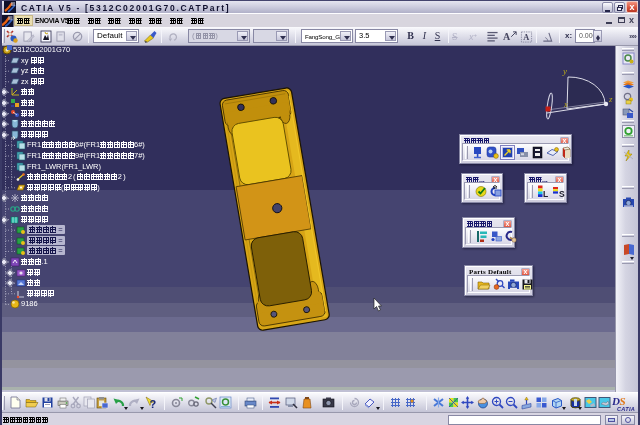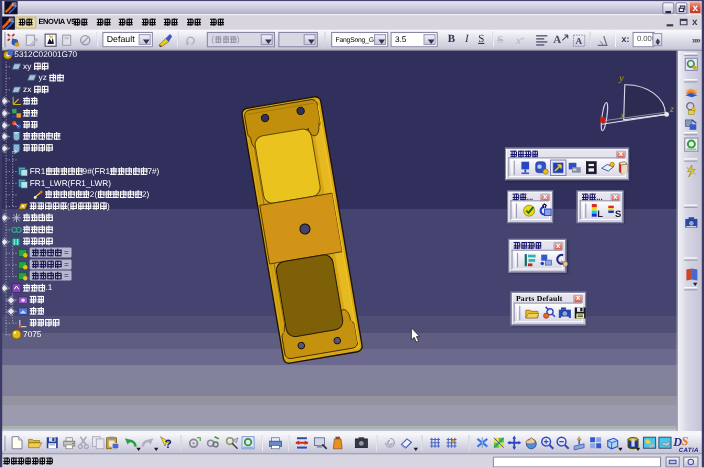--- a/index.html
+++ b/index.html
@@ -32,20 +32,21 @@
 <div class="abs" style="left:0;top:0;width:640px;height:1px;background:#44446e;z-index:90"></div>
 <div class="abs" style="left:0;top:0;width:2px;height:425px;background:#3a3a66;z-index:90"></div>
 <div class="abs" style="left:638px;top:0;width:2px;height:425px;background:#3a3a66;z-index:90"></div>
 <div class="abs" style="left:0;top:0;width:640px;height:14px;background:linear-gradient(180deg,#e9e9f3 0%,#cbcbdd 55%,#b0b0c8 100%);border-bottom:1px solid #fdfdff;">
 <svg class="abs" style="left:4px;top:1px" width="12" height="12" viewBox="0 0 12 12">
       <rect x="0" y="0" width="12" height="12" fill="#10102a"></rect>
       <path d="M1,10 Q5,7 8,2" stroke="#e86010" stroke-width="2.2" fill="none"></path>
       <path d="M4,11 Q8,8 11,4" stroke="#3060c0" stroke-width="1.6" fill="none"></path>
       <rect x="7" y="1" width="4" height="4" fill="#c8c8d8" opacity="0.55"></rect>
     </svg>
+<div class="abs" style="left:21px;top:3px;font-size:8.5px;font-weight:bold;color:#10102e;letter-spacing:1.7px;">CATIA V5 - [5312C02001G70.CATPart]</div>
 <div class="tbtn" style="left:602px;top:2px;width:11px;height:11px;">
       <div class="abs" style="left:2px;top:7px;width:5px;height:2px;background:#26264a;"></div>
     </div>
 <div class="tbtn" style="left:614px;top:2px;width:11px;height:11px;">
       <div class="abs" style="left:3px;top:1.5px;width:5px;height:4px;border:1px solid #26264a;border-top-width:1.5px;background:transparent;"></div>
       <div class="abs" style="left:1.5px;top:4px;width:5px;height:4px;border:1px solid #26264a;border-top-width:1.5px;background:#f0f0f8;"></div>
     </div>
 <div class="abs" style="left:626px;top:1px;width:12px;height:12px;background:linear-gradient(180deg,#f2927e,#d6503a 60%,#b83824);border:1px solid #f0c8c0;border-radius:2px;color:#fff;font-weight:bold;font-size:9px;line-height:10px;text-align:center;">x</div>
 <div class="abs" style="left:638px;top:2px;width:2px;height:12px;background:#2a9a34;"></div>
 </div>
@@ -243,21 +244,21 @@
       </g>
     </svg>
 <div class="trow" style="left:2px;top:-1.0px;"><span class="ticon"><svg width="10" height="10" viewBox="0 0 10 10">
           <circle cx="5" cy="5" r="4" fill="#c8a018" stroke="#604800"></circle>
           <circle cx="5" cy="5" r="1.5" fill="#f0e8c0"></circle>
           <rect x="5" y="0" width="5" height="5" fill="#4868c8"></rect>
         </svg></span><i>5312C02001G70</i></div>
 <div class="trow" style="left:10px;top:9.6px;"><span class="ticon"><svg width="10" height="10" viewBox="0 0 10 10">
           <path d="M1,7 L3,2 L9,2 L7,7 Z" fill="#a8c0d8" stroke="#3a5a7a" stroke-width="0.7"></path>
         </svg></span><i>xy&nbsp;</i><b class="k7"></b><b class="k7"></b></div>
-<div class="trow" style="left:24px;top:20.2px;"><span class="ticon"><svg width="10" height="10" viewBox="0 0 10 10">
+<div class="trow" style="left:10px;top:20.2px;"><span class="ticon"><svg width="10" height="10" viewBox="0 0 10 10">
           <path d="M1,7 L3,2 L9,2 L7,7 Z" fill="#a8c0d8" stroke="#3a5a7a" stroke-width="0.7"></path>
         </svg></span><i>yz&nbsp;</i><b class="k7"></b><b class="k7"></b></div>
 <div class="trow" style="left:10px;top:30.8px;"><span class="ticon"><svg width="10" height="10" viewBox="0 0 10 10">
           <path d="M1,7 L3,2 L9,2 L7,7 Z" fill="#a8c0d8" stroke="#3a5a7a" stroke-width="0.7"></path>
         </svg></span><i>zx&nbsp;</i><b class="k7"></b><b class="k7"></b></div>
 <div class="trow" style="left:10px;top:41.4px;"><span class="ticon"><svg width="10" height="10" viewBox="0 0 10 10">
           <path d="M2,8 L2,1 M2,8 L9,8 M2,8 L7,3" stroke="#c8b020" stroke-width="1"></path>
           <path d="M2,1 L1,3 L3,3 Z" fill="#30a030"></path>
         </svg></span><b class="k7"></b><b class="k7"></b></div>
 <div class="abs" style="left:1px;top:43.4px;width:6px;height:6px;background:#e8e8f4;transform:rotate(45deg);border:1px solid #606080;"></div>
@@ -276,29 +277,33 @@
 <div class="trow" style="left:10px;top:73.2px;"><span class="ticon"><svg width="10" height="10" viewBox="0 0 10 10">
           <path d="M2,1 L8,1 L8,6 A3,3 0 0 1 2,6 Z" fill="#88b8d8" stroke="#30506a" stroke-width="0.7"></path>
           <path d="M2,1 L5,3 L8,1" fill="#b8e0f0"></path>
         </svg></span><b class="k7"></b><b class="k7"></b><b class="k7"></b><b class="k7"></b><b class="k7"></b></div>
 <div class="abs" style="left:1px;top:75.2px;width:6px;height:6px;background:#e8e8f4;transform:rotate(45deg);border:1px solid #606080;"></div>
 <div class="trow" style="left:10px;top:83.8px;"><span class="ticon"><svg width="10" height="10" viewBox="0 0 10 10">
           <path d="M2,1 L8,1 L8,6 A3,3 0 0 1 2,6 Z" fill="#88b8d8" stroke="#30506a" stroke-width="0.7"></path>
           <path d="M1,8 L5,8 M3,6 L5,8 L3,10" stroke="#e0e0e0" stroke-width="0.8" fill="none"></path>
         </svg></span><b class="k7"></b><b class="k7"></b><b class="k7"></b><b class="k7"></b></div>
 <div class="abs" style="left:1px;top:85.8px;width:6px;height:6px;background:#e8e8f4;transform:rotate(45deg);border:1px solid #606080;"></div>
+<div class="trow" style="left:16px;top:94.4px;"><span class="ticon"><svg width="10" height="10" viewBox="0 0 10 10">
+          <rect x="1" y="1" width="6" height="7" fill="#48a8b8" stroke="#1a5a68" stroke-width="0.6"></rect>
+          <rect x="3" y="3" width="6" height="6" fill="#b8e0e8" stroke="#1a5a68" stroke-width="0.6"></rect>
+        </svg></span><i>FR1</i><b class="k7"></b><b class="k7"></b><b class="k7"></b><b class="k7"></b><b class="k7"></b><i>6#(FR1</i><b class="k7"></b><b class="k7"></b><b class="k7"></b><b class="k7"></b><b class="k7"></b><i>6#)</i></div>
 <div class="trow" style="left:16px;top:105.0px;"><span class="ticon"><svg width="10" height="10" viewBox="0 0 10 10">
           <rect x="1" y="1" width="6" height="7" fill="#48a8b8" stroke="#1a5a68" stroke-width="0.6"></rect>
           <rect x="3" y="3" width="6" height="6" fill="#b8e0e8" stroke="#1a5a68" stroke-width="0.6"></rect>
         </svg></span><i>FR1</i><b class="k7"></b><b class="k7"></b><b class="k7"></b><b class="k7"></b><b class="k7"></b><i>9#(FR1</i><b class="k7"></b><b class="k7"></b><b class="k7"></b><b class="k7"></b><b class="k7"></b><i>7#)</i></div>
 <div class="trow" style="left:16px;top:115.6px;"><span class="ticon"><svg width="10" height="10" viewBox="0 0 10 10">
           <rect x="1" y="1" width="6" height="7" fill="#48a8b8" stroke="#1a5a68" stroke-width="0.6"></rect>
           <rect x="3" y="3" width="6" height="6" fill="#b8e0e8" stroke="#1a5a68" stroke-width="0.6"></rect>
         </svg></span><i>FR1_LWR(FR1_LWR)</i></div>
-<div class="trow" style="left:30px;top:126.2px;"><span class="ticon"><svg width="10" height="10" viewBox="0 0 10 10">
+<div class="trow" style="left:16px;top:126.2px;font-family:Liberation Mono, monospace;"><span class="ticon"><svg width="10" height="10" viewBox="0 0 10 10">
           <path d="M1,8 L8,2" stroke="#e8d020" stroke-width="1.2"></path>
           <circle cx="2" cy="7.5" r="1.3" fill="#f0f0f0"></circle>
           <circle cx="7.5" cy="2.5" r="1.3" fill="#e86820"></circle>
         </svg></span><b class="k7"></b><b class="k7"></b><b class="k7"></b><b class="k7"></b><b class="k7"></b><b class="k7"></b><i>2(</i><b class="k7"></b><b class="k7"></b><b class="k7"></b><b class="k7"></b><b class="k7"></b><b class="k7"></b><i>2)</i></div>
 <div class="trow" style="left:16px;top:136.8px;"><span class="ticon"><svg width="10" height="10" viewBox="0 0 10 10">
           <path d="M1,7 L3,2 L9,2 L7,7 Z" fill="#e8b830" stroke="#705800" stroke-width="0.7"></path>
           <circle cx="5" cy="4.5" r="1" fill="#fff"></circle>
         </svg></span><b class="k7"></b><b class="k7"></b><b class="k7"></b><b class="k7"></b><b class="k7"></b><i>(</i><b class="k7"></b><b class="k7"></b><b class="k7"></b><b class="k7"></b><b class="k7"></b><i>)</i></div>
 <div class="trow" style="left:10px;top:147.4px;"><span class="ticon"><svg width="10" height="10" viewBox="0 0 10 10">
           <path d="M5,1 L5,9 M1,5 L9,5 M2,2 L8,8 M8,2 L2,8" stroke="#b8b8cc" stroke-width="0.9"></path>
@@ -340,21 +345,21 @@
           <path d="M2,7 L5,4 L8,7" fill="#c8d8f8"></path>
         </svg></span><b class="k7"></b><b class="k7"></b></div>
 <div class="abs" style="left:7px;top:234.2px;width:6px;height:6px;background:#e8e8f4;transform:rotate(45deg);border:1px solid #606080;"></div>
 <div class="trow" style="left:16px;top:242.8px;"><span class="ticon"><svg width="10" height="10" viewBox="0 0 10 10">
           <path d="M2,8 L2,2 M2,8 L8,8" stroke="#c8c8d8" stroke-width="1.1"></path>
           <circle cx="2" cy="8" r="1.2" fill="#e84828"></circle>
         </svg></span><b class="k7"></b><b class="k7"></b><b class="k7"></b><b class="k7"></b></div>
 <div class="trow" style="left:10px;top:253.4px;"><span class="ticon"><svg width="10" height="10" viewBox="0 0 10 10">
           <circle cx="5" cy="5" r="4" fill="#e8b818" stroke="#806000" stroke-width="0.7"></circle>
           <circle cx="3.5" cy="3.5" r="1.3" fill="#f8e8a0"></circle>
-        </svg></span><i>7075</i></div>
+        </svg></span><i>9186</i></div>
 <svg class="abs" style="left:373px;top:252px" width="9" height="14" viewBox="0 0 9 14">
       <path d="M1,0 L1,11 L3.5,8.5 L5.5,13 L7.5,12 L5.5,8 L8.5,8 Z" fill="#fff" stroke="#222" stroke-width="0.7"></path>
     </svg>
 <div class="abs" style="left:615px;top:0;width:25px;height:346px;background:linear-gradient(90deg,#f2f2f8,#d4d4e2 40%,#c2c2d4);border-left:1px solid #9898ac;">
 <div class="abs" style="left:6px;top:2px;width:12px;height:3px;border-top:1px solid #fff;border-bottom:1px solid #9a9ab0;"></div>
 <svg class="abs" style="left:6px;top:6px" width="13" height="13" viewBox="0 0 13 13">
         <rect x="1" y="1" width="11" height="11" fill="#e8e8f4" stroke="#8888c8"></rect>
         <circle cx="6" cy="6" r="3" fill="none" stroke="#488848" stroke-width="1.5"></circle>
         <circle cx="9.5" cy="9.5" r="2" fill="#c8b018"></circle>
       </svg>

